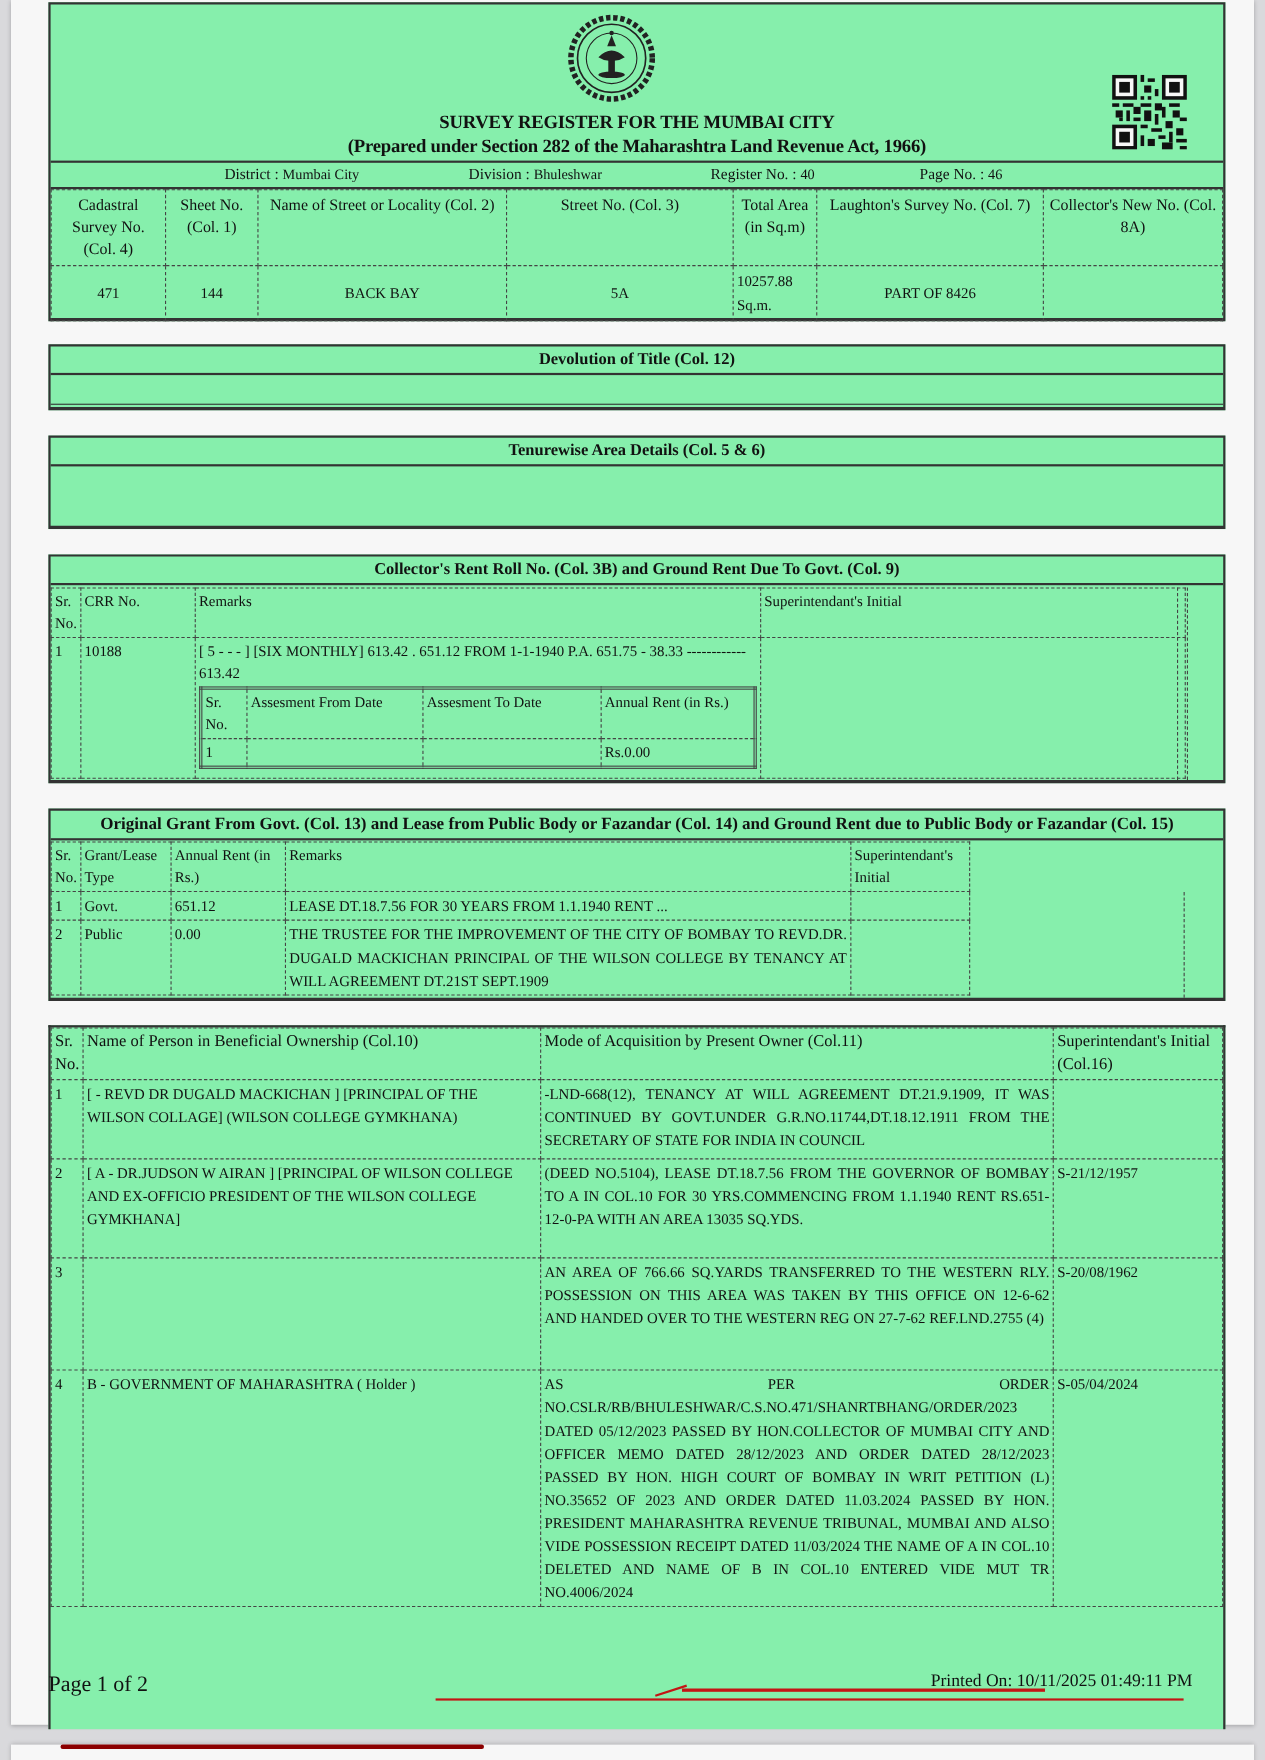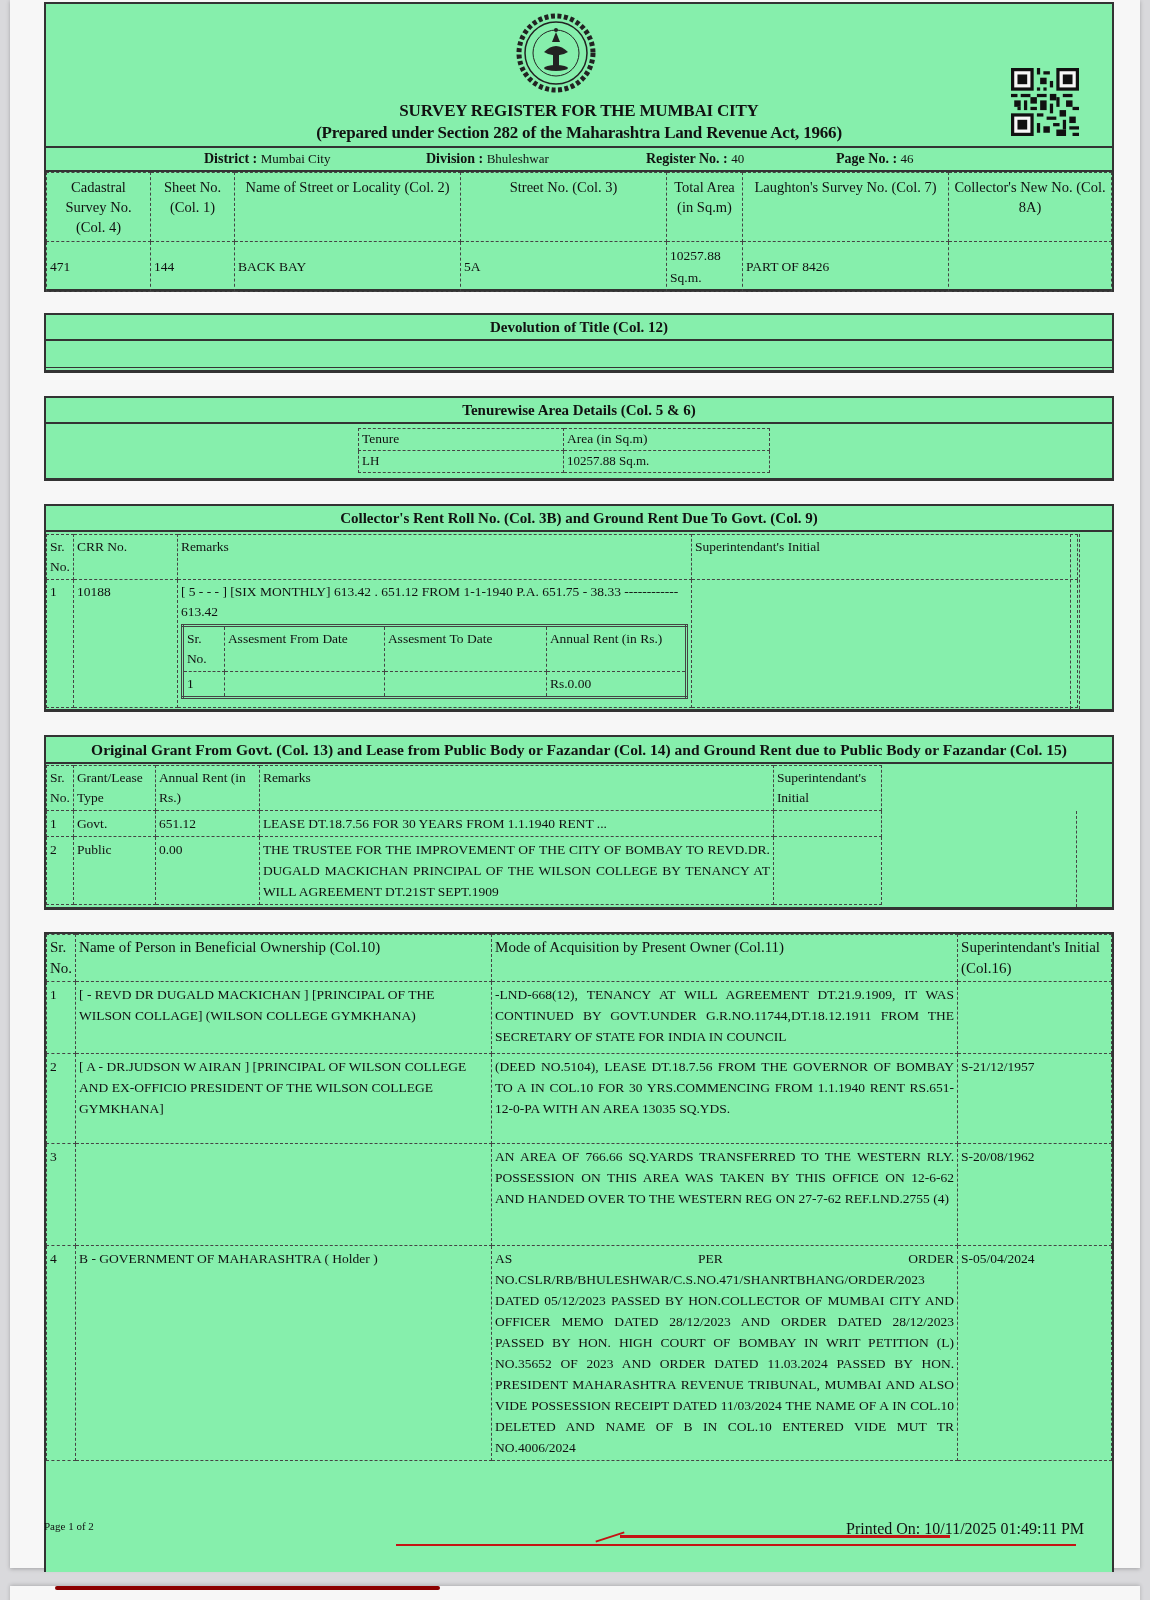--- a/index.html
+++ b/index.html
@@ -18,31 +18,31 @@
   .box { position: absolute; left: 34px; width: 1070px; border: 2px solid #333; border-bottom-width: 3px; background: #86efac; }
   .box-title { font-weight: bold; text-align: center; font-size: 15px; border-bottom: 2px solid #333; padding: 4px 0 3px; }
 
   
   .hdr { top: 2px; height: 290px; border-bottom-width: 3px; }
   .emblem { position: absolute; left: 470px; top: 6px; width: 80px; height: 86px; }
   .qr { position: absolute; left: 965px; top: 64px; width: 68px; height: 68px; }
   .doc-title { position: absolute; left: 0; right: 0; top: 96px; text-align: center; font-weight: bold; font-size: 17px; line-height: 22px; letter-spacing: -0.2px; }
   .meta-row { position: absolute; left: 0; right: 0; top: 142px; height: 26px; border-top: 2px solid #333; border-bottom: 2px solid #333; font-size: 14px; }
   .meta-row span { position: absolute; top: 3px; }
-  .meta-row b { font-weight: bold; }
+  .meta-row b { font-weight: normal; }
   .meta-row .v { font-size: 13px; }
 
   table { border-collapse: collapse; font-size: 13.5px; }
   td, th { vertical-align: top; text-align: left; font-weight: normal; }
   th { font-weight: normal; }
   .dash td, .dash th { border: 1px dashed #444; padding: 2px 3px; }
 
   .main-table { position: absolute; left: 0; top: 168px; width: 1066px; }
   .main-table th { text-align: center; font-size: 14.5px; line-height: 20px; padding: 4px 2px; height: 68px; }
-  .main-table td { vertical-align: middle; font-size: 13.5px; height: 50px; }
+  .main-table td { text-align: center; vertical-align: middle; font-size: 13.5px; height: 50px; }
 
   .devo { top: 313px; height: 60px; }
   .devo .line2 { position: absolute; left: 0; right: 0; top: 52px; border-top: 1px solid #333; }
 
   .tenure { top: 396px; height: 85px; }
   .tenure table { position: absolute; left: 312px; top: 30px; width: 412px; }
   .tenure th { font-size: 13.5px; height: 22px; }
   .tenure td { height: 22px; font-size: 13px; }
 
   .rent { top: 504px; height: 208px; }
@@ -61,21 +61,21 @@
   .grant td { font-size: 13.5px; line-height: 21px; }
   .justify { text-align: justify; text-align-last: left; }
   .grant .rline { position: absolute; left: 1030px; top: 74px; height: 96px; border-left: 1px dashed #444; }
 
   .own { top: 932px; height: 640px; border-bottom: none; }
   .own table { position: absolute; left: 0; top: 0; width: 1066px; }
   .own th { font-size: 15px; line-height: 21px; height: 47px; }
   .own td { font-size: 13.5px; line-height: 21px; }
   .own td.mode { text-align: justify; text-align-last: left; }
 
-  .footer-left { position: absolute; left: 34px; top: 1520px; font-size: 11px; text-align: center; }
+  .footer-left { position: absolute; left: 34px; top: 1520px; font-size: 20px; text-align: center; }
   .footer-right { position: absolute; right: 56px; top: 1520px; font-size: 16px; }
   .redline1 { position: absolute; left: 386px; top: 1544px; width: 680px; height: 2px; background: #c41414; }
   .redline2 { position: absolute; left: 610px; top: 1535px; width: 330px; height: 3px; background: #c41414; transform: skewX(0deg); }
   .redline-slope { position: absolute; left: 585px; top: 1536px; width: 30px; height: 2px; background: #c41414; transform: rotate(-18deg); }
 </style>
 </head>
 <body>
 
 <div class="page">
 
@@ -174,32 +174,20 @@
   </div>
 
   <div class="box devo">
     <div class="box-title">Devolution of Title (Col. 12)</div>
     <div></div>
     <div class="line2"></div>
   </div>
 
   <div class="box tenure">
     <div class="box-title">Tenurewise Area Details (Col. 5 &amp; 6)</div>
-    <table class="dash">
-      <tbody>
-          <tr>
-        <th style="width:205px">Tenure</th>
-        <th>Area (in Sq.m)</th>
-      </tr>
-      <tr>
-        <td>LH</td>
-        <td>10257.88 Sq.m.</td>
-      </tr>
-    </tbody>
-      </table>
   </div>
 
   <div class="box rent">
     <div class="box-title">Collector's Rent Roll No. (Col. 3B) and Ground Rent Due To Govt. (Col. 9)</div>
     <table class="outer dash">
       <tbody>
           <tr>
         <th style="width:26px">Sr. No.</th>
         <th style="width:104px">CRR No.</th>
         <th style="width:514px">Remarks</th>

